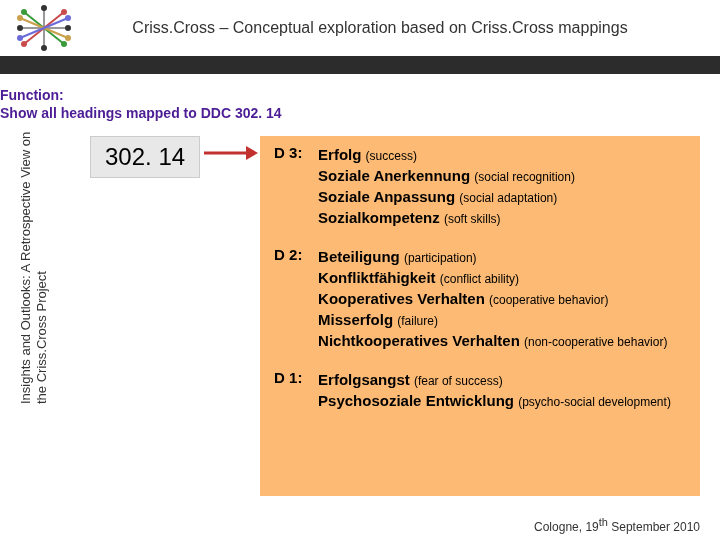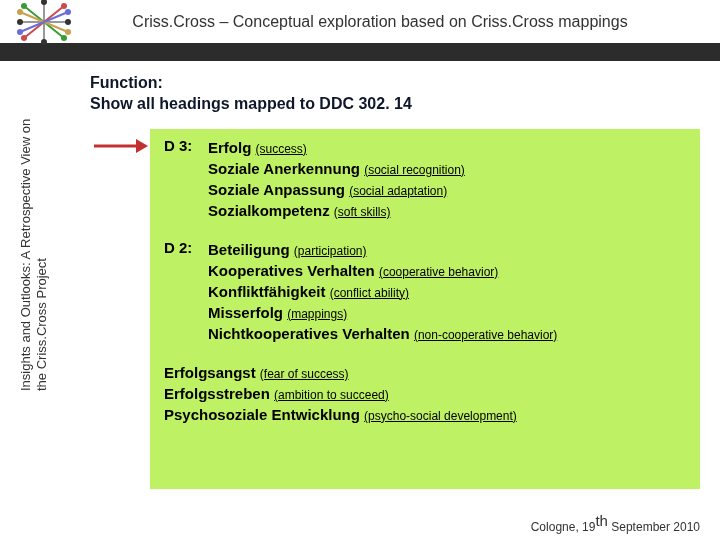--- a/index.html
+++ b/index.html
@@ -5,21 +5,21 @@
   * { margin: 0; padding: 0; box-sizing: border-box; }
   body {
     width: 720px;
     height: 540px;
     font-family: Arial, sans-serif;
     background: #fff;
     position: relative;
     overflow: hidden;
   }
   .header {
-    height: 43px;
+    height: 56px;
     display: flex;
     align-items: center;
     padding: 0 14px;
   }
   .logo {
     width: 60px;
     height: 48px;
     flex-shrink: 0;
   }
   .title {
@@ -32,24 +32,23 @@
   .dark-bar {
     background: #2c2c2c;
     height: 18px;
     width: 100%;
   }
   .content {
     position: relative;
     padding: 12px 0 0 0;
   }
   .function-line {
-    margin-left: 90px;
-    font-size: 16px;
+    font-size: 14px;
     font-weight: bold;
-    color: #0f172a;
+    color: #4c1d95;
     line-height: 1.3;
   }
   .sidebar-text {
     position: absolute;
     left: 18px;
     top: 330px;
     transform: rotate(-90deg);
     transform-origin: left top;
     font-size: 13px;
     color: #333;
@@ -73,21 +72,21 @@
   }
   .arrow {
     width: 60px;
     height: 34px;
     display: flex;
     align-items: center;
     justify-content: center;
     flex-shrink: 0;
   }
   .green-bg {
-    background: #bef264;
+    background: #fdba74;
     flex: 1;
     margin-right: 20px;
     padding: 8px 14px 8px 14px;
     min-height: 360px;
     font-size: 15px;
     color: #000;
   }
   .dgroup {
     display: flex;
     margin-bottom: 18px;
@@ -100,30 +99,29 @@
   .dterms {
     flex: 1;
   }
   .term {
     font-weight: bold;
     line-height: 1.4;
   }
   .trans {
     font-weight: normal;
     font-size: 12px;
-    text-decoration: underline;
   }
   .footer {
     position: absolute;
     bottom: 6px;
     right: 20px;
     font-size: 12px;
     color: #333;
   }
-  .footer sup { font-size: 15px; }
+  .footer sup { font-size: 11px; }
 </style>
 </head>
 <body>
 
 <div class="header">
   <div class="logo">
     <svg viewBox="0 0 60 48" width="60" height="48">
       <line x1="6" y1="24" x2="54" y2="24" stroke="#999" stroke-width="2"></line>
       <line x1="30" y1="4" x2="30" y2="44" stroke="#999" stroke-width="2"></line>
       <line x1="10" y1="8" x2="50" y2="40" stroke="#3a9b3a" stroke-width="2"></line>
@@ -155,50 +153,51 @@
     <span>Insights and Outlooks: A Retrospective View on</span><br>
     <span>the Criss.Cross Project</span>
   </div>
 
   <div class="function-line">
     <span>Function:</span><br>
     <span>Show all headings mapped to DDC 302. 14</span>
   </div>
 
   <div class="main-area">
+    <div class="code-box">302. 14</div>
     <div class="arrow">
       <svg width="56" height="20" viewBox="0 0 56 20">
         <line x1="2" y1="10" x2="44" y2="10" stroke="#c23030" stroke-width="3"></line>
         <polygon points="44,3 56,10 44,17" fill="#c23030"></polygon>
       </svg>
     </div>
     <div class="green-bg" id="groups-container">
         <div class="dgroup">
           <div class="dlabel">D 3:</div>
           <div class="dterms">
             <div class="term"><span>Erfolg </span><span class="trans">(success)</span></div>
             <div class="term"><span>Soziale Anerkennung </span><span class="trans">(social recognition)</span></div>
             <div class="term"><span>Soziale Anpassung </span><span class="trans">(social adaptation)</span></div>
             <div class="term"><span>Sozialkompetenz </span><span class="trans">(soft skills)</span></div>
           </div>
         </div>
         <div class="dgroup">
           <div class="dlabel">D 2:</div>
           <div class="dterms">
             <div class="term"><span>Beteiligung </span><span class="trans">(participation)</span></div>
+            <div class="term"><span>Konfliktfähigkeit </span><span class="trans">(conflict ability)</span></div>
             <div class="term"><span>Kooperatives Verhalten </span><span class="trans">(cooperative behavior)</span></div>
-            <div class="term"><span>Konfliktfähigkeit </span><span class="trans">(conflict ability)</span></div>
-            <div class="term"><span>Misserfolg </span><span class="trans">(mappings)</span></div>
+            <div class="term"><span>Misserfolg </span><span class="trans">(failure)</span></div>
             <div class="term"><span>Nichtkooperatives Verhalten </span><span class="trans">(non-cooperative behavior)</span></div>
           </div>
         </div>
         <div class="dgroup">
+          <div class="dlabel">D 1:</div>
           <div class="dterms">
             <div class="term"><span>Erfolgsangst </span><span class="trans">(fear of success)</span></div>
-            <div class="term"><span>Erfolgsstreben </span><span class="trans">(ambition to succeed)</span></div>
             <div class="term"><span>Psychosoziale Entwicklung </span><span class="trans">(psycho-social development)</span></div>
           </div>
         </div>
       </div>
   </div>
 
 </div>
 
 <div class="footer">
   <span>Cologne, 19</span><sup>th</sup><span> September 2010</span>

